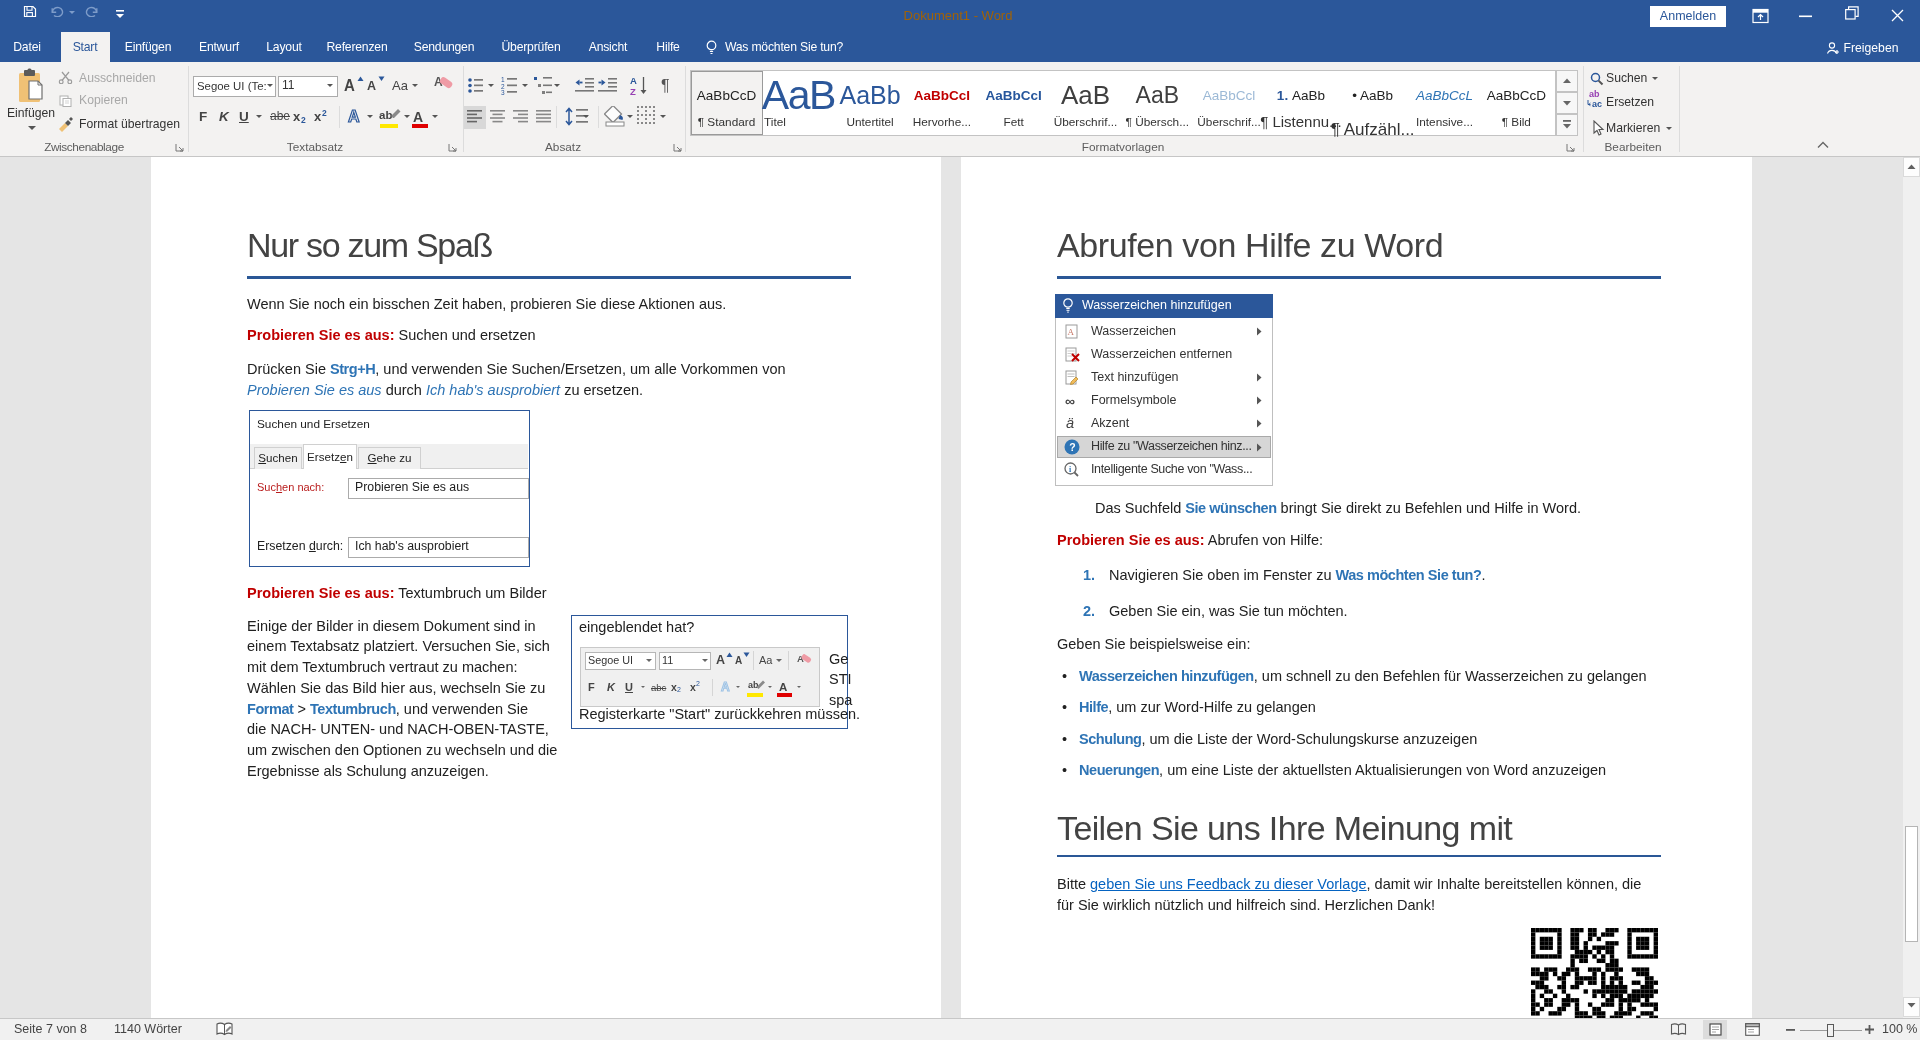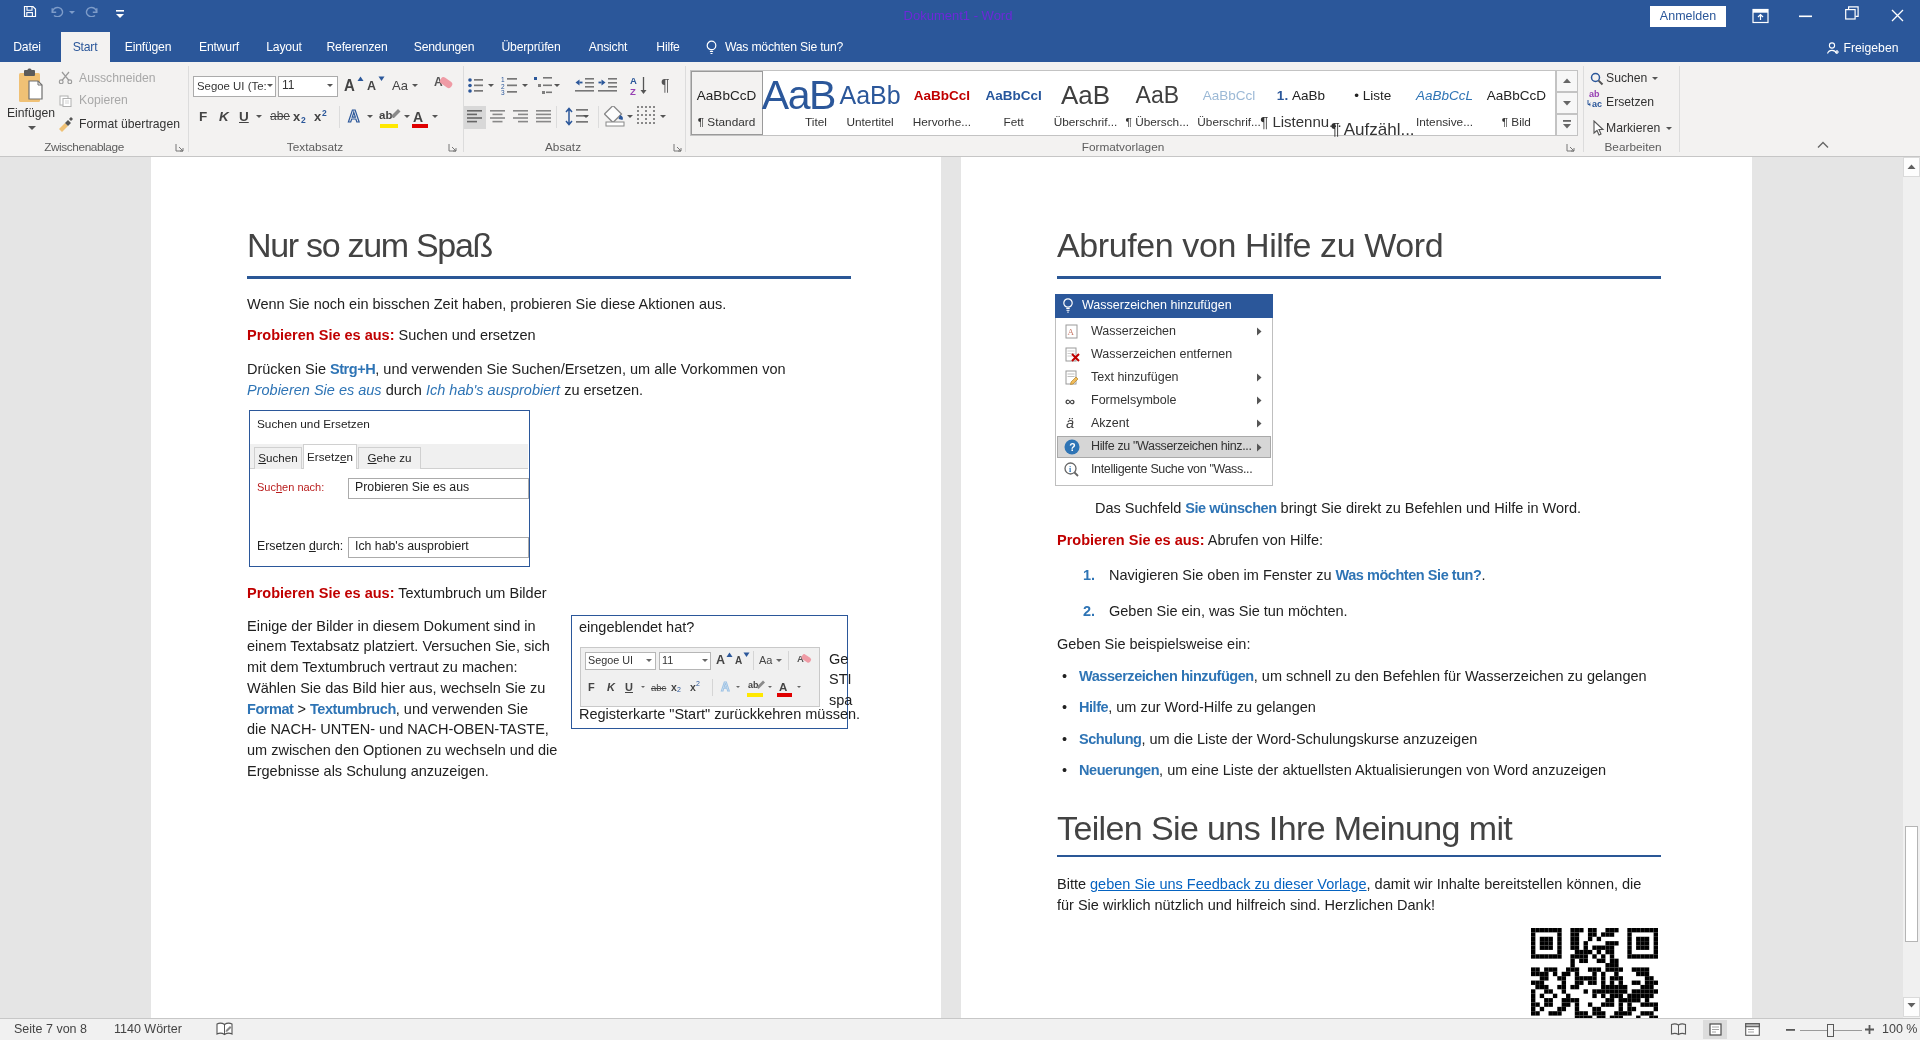--- a/index.html
+++ b/index.html
@@ -21,21 +21,21 @@
   </svg>
 <div style="position:absolute;left:69px;top:11px;width:0;height:0;border-left:3px solid transparent;border-right:3px solid transparent;border-top:3px solid #7e9cc9"></div>
 <svg style="position:absolute;left:85px;top:6px;" width="14" height="11" viewBox="0 0 14 11">
     <path d="M11.8 2.2 v4 h-4" fill="none" stroke="#7e9cc9" stroke-width="1.4"></path>
     <path d="M11.5 6 a5 4.6 0 1 0 -1.5 3.4" fill="none" stroke="#7e9cc9" stroke-width="1.4"></path>
   </svg>
 <svg style="position:absolute;left:114px;top:9px;" width="12" height="10" viewBox="0 0 12 10">
     <rect x="2" y="1" width="8" height="1.6" fill="#fff"></rect>
     <path d="M2 5 l4 4 4-4z" fill="#fff"></path>
   </svg>
-<div class="t" style="left:958px;top:6.9px;transform:translateX(-50%);font-size:13px;line-height:18.20px;color:#6d28d9;">Dokument1 - Word</div>
+<div class="t" style="left:958px;top:6.9px;transform:translateX(-50%);font-size:13px;line-height:18.20px;color:#a16207;">Dokument1 - Word</div>
 <div style="left:1650px;top:6px;width:76px;height:21px;background:#fff;"></div>
 <div class="t" style="left:1688px;top:7.8px;transform:translateX(-50%);font-size:12.5px;line-height:17.50px;color:#2b579a;">Anmelden</div>
 <svg style="position:absolute;left:1752px;top:8px;" width="17" height="16" viewBox="0 0 17 16">
     <rect x="1" y="1.5" width="15" height="13" fill="none" stroke="#fff" stroke-width="1.2"></rect>
     <rect x="1" y="1.5" width="15" height="3.2" fill="#fff"></rect>
     <path d="M8.5 12 v-5 M6 9 l2.5-2.5 2.5 2.5" fill="none" stroke="#fff" stroke-width="1.2"></path>
   </svg>
 <svg style="position:absolute;left:1799px;top:15px;" width="14" height="3" viewBox="0 0 14 3">
     <rect x="0" y="0.5" width="13" height="1.6" fill="#fff"></rect>
   </svg>
@@ -275,21 +275,21 @@
   </svg>
 <div style="left:690px;top:70px;width:866px;height:66px;background:#fff;border:1px solid #c3c3c3"></div>
 <div style="left:691px;top:71px;width:72px;height:64px;background:#f3f2f1;border:1px solid #9a9a9a"></div>
 <div class="t" style="left:726.5px;top:75px;width:0;height:40px;overflow:visible;display:flex;align-items:center;justify-content:center"><span style="display:block;white-space:nowrap;transform:translateX(-50%);position:absolute;left:0;top:50%;margin-top:-20px;height:40px;display:flex;align-items:center">
       <span style="font-size:13.5px;color:#222">AaBbCcD</span>
     </span></div>
 <div class="t" style="left:726.5px;top:114.2px;transform:translateX(-50%);font-size:11.8px;line-height:16.52px;color:#333;">¶ Standard</div>
 <div class="t" style="left:798.3px;top:75px;width:0;height:40px;overflow:visible;display:flex;align-items:center;justify-content:center"><span style="display:block;white-space:nowrap;transform:translateX(-50%);position:absolute;left:0;top:50%;margin-top:-20px;height:40px;display:flex;align-items:center">
       <span style="font-size:41px;color:#2b579a;letter-spacing:-1.5px">AaB</span>
     </span></div>
-<div class="t" style="left:816px;top:114.2px;transform:translateX(-50%);font-size:11.8px;line-height:16.52px;color:#333;">Titel</div>
+<div class="t" style="left:775px;top:114.2px;transform:translateX(-50%);font-size:11.8px;line-height:16.52px;color:#333;">Titel</div>
 <div class="t" style="left:870.1px;top:75px;width:0;height:40px;overflow:visible;display:flex;align-items:center;justify-content:center"><span style="display:block;white-space:nowrap;transform:translateX(-50%);position:absolute;left:0;top:50%;margin-top:-20px;height:40px;display:flex;align-items:center">
       <span style="font-size:25px;color:#2b579a">AaBb</span>
     </span></div>
 <div class="t" style="left:870.1px;top:114.2px;transform:translateX(-50%);font-size:11.8px;line-height:16.52px;color:#333;">Untertitel</div>
 <div class="t" style="left:941.9px;top:75px;width:0;height:40px;overflow:visible;display:flex;align-items:center;justify-content:center"><span style="display:block;white-space:nowrap;transform:translateX(-50%);position:absolute;left:0;top:50%;margin-top:-20px;height:40px;display:flex;align-items:center">
       <span style="font-size:13.5px;color:#c00000;font-weight:bold">AaBbCcI</span>
     </span></div>
 <div class="t" style="left:941.9px;top:114.2px;transform:translateX(-50%);font-size:11.8px;line-height:16.52px;color:#333;">Hervorhe...</div>
 <div class="t" style="left:1013.7px;top:75px;width:0;height:40px;overflow:visible;display:flex;align-items:center;justify-content:center"><span style="display:block;white-space:nowrap;transform:translateX(-50%);position:absolute;left:0;top:50%;margin-top:-20px;height:40px;display:flex;align-items:center">
       <span style="font-size:13.5px;color:#26569c;font-weight:bold">AaBbCcI</span>
@@ -305,21 +305,21 @@
 <div class="t" style="left:1157.3px;top:114.2px;transform:translateX(-50%);font-size:11.8px;line-height:16.52px;color:#333;">¶ Übersch...</div>
 <div class="t" style="left:1229.1px;top:75px;width:0;height:40px;overflow:visible;display:flex;align-items:center;justify-content:center"><span style="display:block;white-space:nowrap;transform:translateX(-50%);position:absolute;left:0;top:50%;margin-top:-20px;height:40px;display:flex;align-items:center">
       <span style="font-size:13.5px;color:#9cb9d6">AaBbCcl</span>
     </span></div>
 <div class="t" style="left:1229.1px;top:114.2px;transform:translateX(-50%);font-size:11.8px;line-height:16.52px;color:#333;">Überschrif...</div>
 <div class="t" style="left:1300.9px;top:75px;width:0;height:40px;overflow:visible;display:flex;align-items:center;justify-content:center"><span style="display:block;white-space:nowrap;transform:translateX(-50%);position:absolute;left:0;top:50%;margin-top:-20px;height:40px;display:flex;align-items:center">
       <span style="font-size:13.5px"><span style="color:#2b579a;font-weight:bold">1. </span><span style="color:#222">AaBb</span></span>
     </span></div>
 <div class="t" style="left:1300.9px;top:114.2px;transform:translateX(-50%);font-size:15px;line-height:16.52px;color:#333;">¶ Listennu...</div>
 <div class="t" style="left:1372.7px;top:75px;width:0;height:40px;overflow:visible;display:flex;align-items:center;justify-content:center"><span style="display:block;white-space:nowrap;transform:translateX(-50%);position:absolute;left:0;top:50%;margin-top:-20px;height:40px;display:flex;align-items:center">
-      <span style="font-size:13.5px;color:#222">• Liste</span>
+      <span style="font-size:13.5px;color:#222">• AaBb</span>
     </span></div>
 <div class="t" style="left:1372.7px;top:114.2px;transform:translateX(-50%);font-size:17px;line-height:16.52px;color:#333;margin-top:8px;">¶ Aufzähl...</div>
 <div class="t" style="left:1444.5px;top:75px;width:0;height:40px;overflow:visible;display:flex;align-items:center;justify-content:center"><span style="display:block;white-space:nowrap;transform:translateX(-50%);position:absolute;left:0;top:50%;margin-top:-20px;height:40px;display:flex;align-items:center">
       <span style="font-size:13.5px;color:#2e74b5;font-style:italic">AaBbCcL</span>
     </span></div>
 <div class="t" style="left:1444.5px;top:114.2px;transform:translateX(-50%);font-size:11.8px;line-height:16.52px;color:#333;">Intensive...</div>
 <div class="t" style="left:1516.3px;top:75px;width:0;height:40px;overflow:visible;display:flex;align-items:center;justify-content:center"><span style="display:block;white-space:nowrap;transform:translateX(-50%);position:absolute;left:0;top:50%;margin-top:-20px;height:40px;display:flex;align-items:center">
       <span style="font-size:13.5px;color:#222">AaBbCcD</span>
     </span></div>
 <div class="t" style="left:1516.3px;top:114.2px;transform:translateX(-50%);font-size:11.8px;line-height:16.52px;color:#333;">¶ Bild</div>

